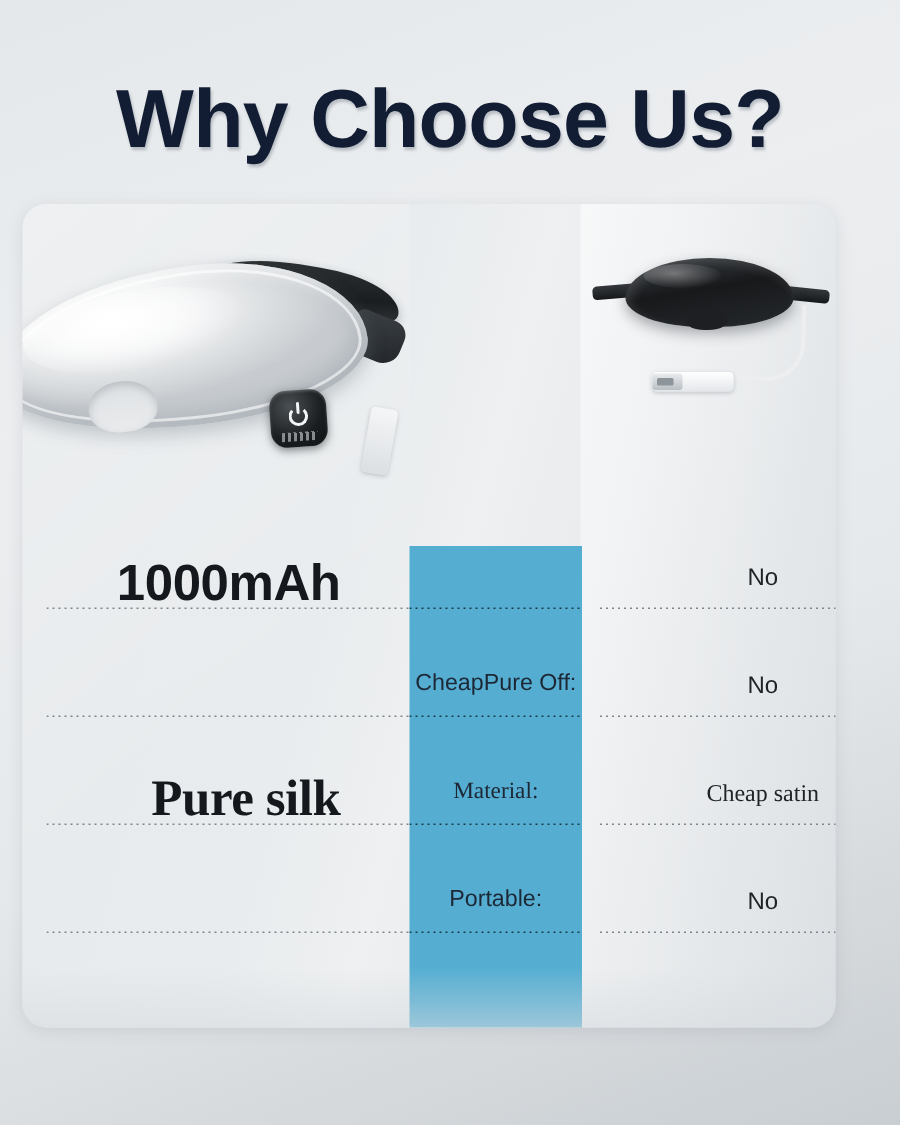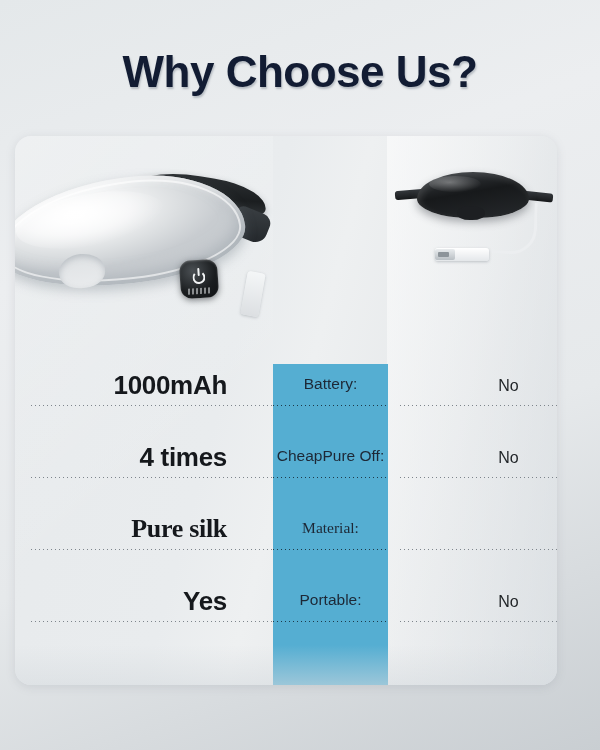--- a/index.html
+++ b/index.html
@@ -7,21 +7,21 @@
   body{
     font-family:"Liberation Sans","DejaVu Sans",sans-serif;
     background:linear-gradient(160deg,#e4e8ea 0%,#eceef0 30%,#e6e9eb 62%,#c9ced2 100%);
     position:relative; overflow:hidden;
   }
 
   
   .title{
     position:absolute; left:0; right:0; top:47px;
     text-align:center;
-    font-size:44px; font-weight:bold;
+    font-size:55px; font-weight:bold;
     letter-spacing:-0.5px;
     color:#121c33;
     text-shadow:1px 2px 2px rgba(90,100,115,.35);
     font-stretch:condensed;
   }
 
   
   .card{
     position:absolute; left:15px; top:136px;
     width:542px; height:549px;
@@ -174,21 +174,21 @@
 
   
   .table{ position:absolute; left:0; top:228px; width:542px; height:321px; }
   .row{ position:absolute; left:0; width:542px; height:72px; }
   .r0{ top:0; }  .r1{ top:72px; } .r2{ top:144px;font-family:Liberation Serif, serif; } .r3{ top:216px; }
 
   .cell-left{
     position:absolute; left:0; top:0; width:258px; height:100%;
     display:flex; align-items:flex-start; justify-content:flex-end;
     padding:6px 46px 0 0;
-    font-size:26px; font-weight:bold; color:#15181c;
+    font-size:34px; font-weight:bold; color:#15181c;
     letter-spacing:-0.3px;
   }
   .cell-mid{
     position:absolute; left:258px; top:0; width:115px; height:100%;
     display:flex; align-items:flex-start; justify-content:center;
     padding-top:11px;
     font-size:15.5px; color:#1d2836; text-align:center; line-height:1.18;
   }
   .cell-right{
     position:absolute; left:373px; top:0; width:169px; height:100%;
@@ -251,50 +251,48 @@
       <div class="usb-plug"></div>
       <div class="usb-metal"></div>
     </div>
 
   </div>
 
   <div class="table">
 
     <div class="row r0">
       <div class="cell-left">1000mAh</div>
-      <div class="cell-mid">Battery:</div>
       <div class="cell-right">No</div>
       <div class="dots dots-left"></div>
       <div class="dots dots-mid"></div>
       <div class="dots dots-right"></div>
     </div>
 
     <div class="row r1">
-      <div class="cell-left">4 times</div>
       <div class="cell-mid">
         <span>Cheap</span>
           <br>
         <span>Pure Off:</span>
       </div>
       <div class="cell-right">No</div>
       <div class="dots dots-left"></div>
       <div class="dots dots-mid"></div>
       <div class="dots dots-right"></div>
     </div>
 
     <div class="row r2">
       <div class="cell-left">Pure silk</div>
       <div class="cell-mid">Material:</div>
+      <div class="cell-right">Cheap satin</div>
       <div class="dots dots-left"></div>
       <div class="dots dots-mid"></div>
       <div class="dots dots-right"></div>
     </div>
 
     <div class="row r3">
-      <div class="cell-left">Yes</div>
       <div class="cell-mid">Portable:</div>
       <div class="cell-right">No</div>
       <div class="dots dots-left"></div>
       <div class="dots dots-mid"></div>
       <div class="dots dots-right"></div>
     </div>
 
   </div>
 
   <div class="bottom-wash"></div>

